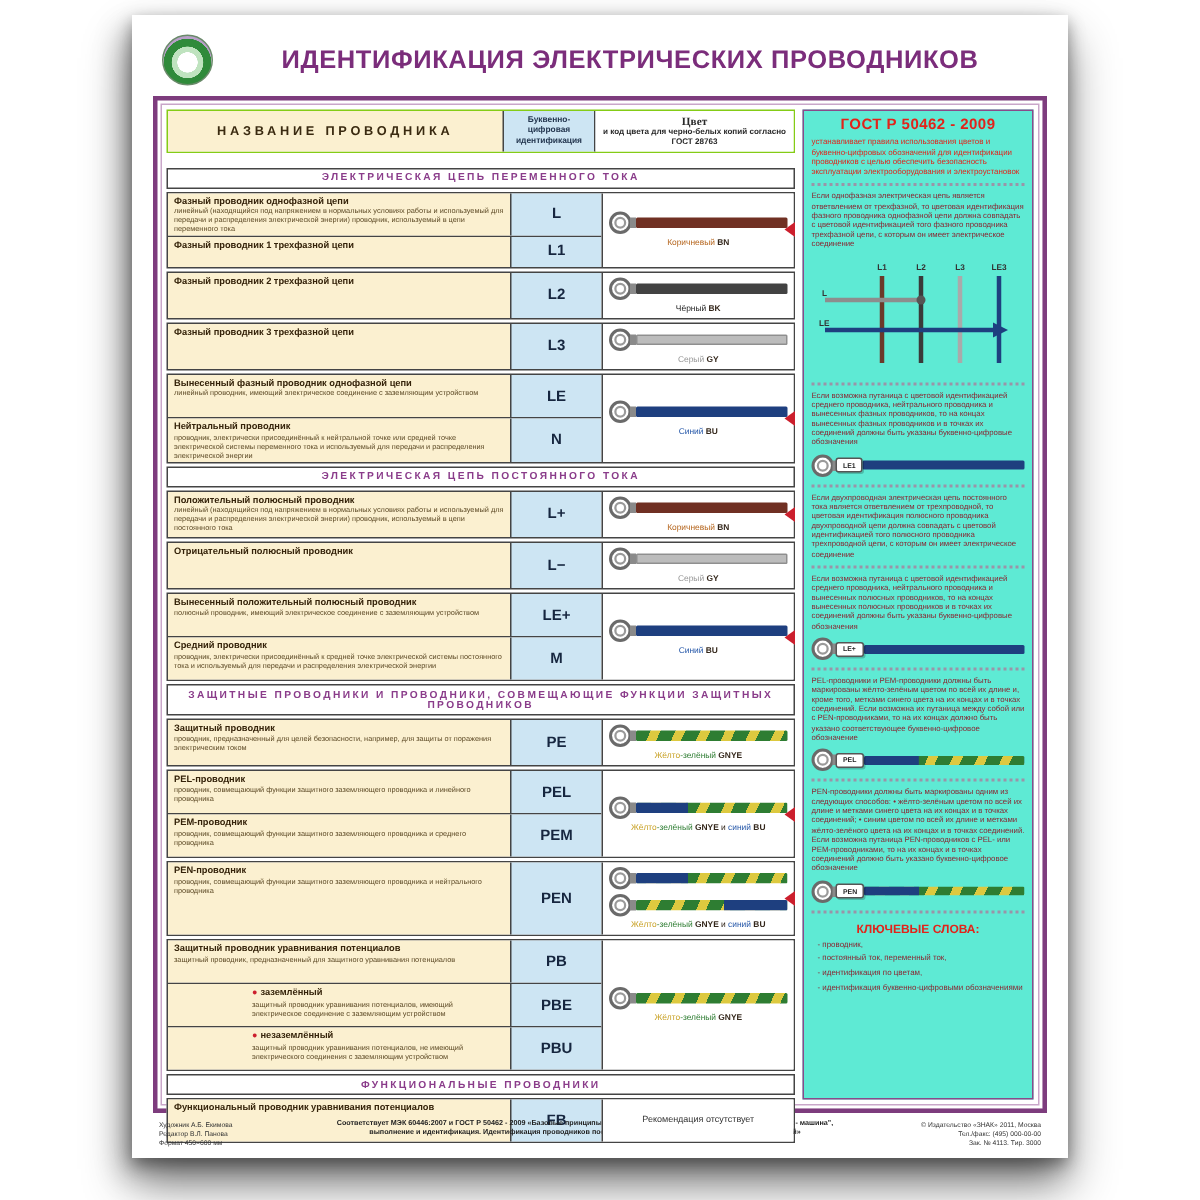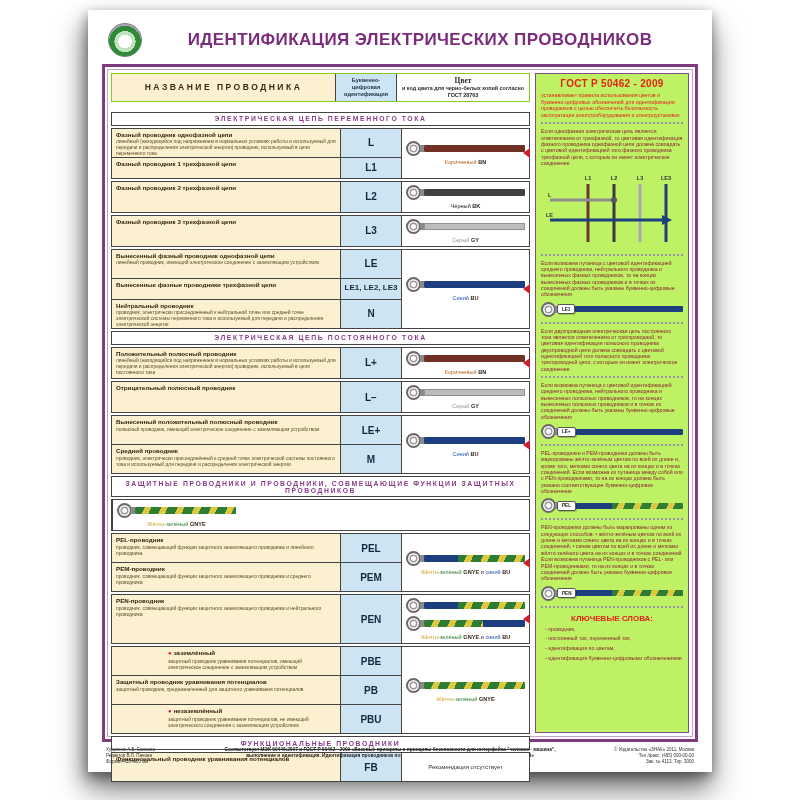--- a/index.html
+++ b/index.html
@@ -55,21 +55,21 @@
   .bar-gnye{background:repeating-linear-gradient(115deg,#2e7d32 0 9px,#ddc93f 9px 15px);}
   .bar-blue-gnye{background:linear-gradient(90deg,#1e3f7f 0 34%,rgba(0,0,0,0) 34%),
     repeating-linear-gradient(115deg,#2e7d32 0 9px,#ddc93f 9px 15px);}
   .bar-gnye-blue{background:linear-gradient(90deg,rgba(0,0,0,0) 0 58%,#1e3f7f 58%),
     repeating-linear-gradient(115deg,#2e7d32 0 9px,#ddc93f 9px 15px);}
   .wlabel{font-size:5.6px;line-height:1.1;text-align:center;}
   .cnote{font-size:6px;color:#333;text-align:center;}
   .arrL{position:absolute;right:-1px;top:50%;transform:translateY(-50%);width:0;height:0;
     border:5px solid transparent;border-right:7px solid #cc1f2d;border-left:none;}
   
-  .panel{width:154px;flex:none;background:#bef264;border:1px solid #8a4a8a;padding:4px 5px;
+  .panel{width:154px;flex:none;background:#5eead4;border:1px solid #8a4a8a;padding:4px 5px;
     box-sizing:border-box;display:flex;flex-direction:column;gap:3px;overflow:hidden;}
   .p-title{color:#e2231a;font-weight:bold;font-size:10px;text-align:center;letter-spacing:.3px;}
   .p-intro{color:#e2231a;font-size:5.3px;line-height:1.25;}
   .p-dots{border-top:2px dotted #9a94a8;margin:1px 0;}
   .p-para{color:#8a2430;font-size:5.2px;line-height:1.22;position:relative;}
   .p-para .arrP{position:absolute;left:-11px;top:4px;width:0;height:0;border:4px solid transparent;
     border-right:6px solid #cc1f2d;border-left:none;}
   .p-wire{display:flex;align-items:center;padding:1px 0;}
   .tag{flex:none;border:1px solid #555;background:#fff;border-radius:2px;font-size:4.6px;font-weight:bold;
     color:#222;padding:1.5px 4px;margin:0 0 0 -2px;z-index:1;box-shadow:1px 1px 0 rgba(0,0,0,.2);}
@@ -168,26 +168,20 @@
             </div>
             <div class="band">
               <div class="band-left">
                 <div class="trow hasdef">
                   <div class="tname">
                     <div class="rt">Вынесенный фазный проводник однофазной цепи</div>
                     <div class="rd">линейный проводник, имеющий электрическое соединение с заземляющим устройством</div>
                   </div>
                   <div class="tcode">LE</div>
                 </div>
-                <div class="trow">
-                  <div class="tname">
-                    <div class="rt">Вынесенные фазные проводники трехфазной цепи</div>
-                  </div>
-                  <div class="tcode small">LE1, LE2, LE3</div>
-                </div>
                 <div class="trow hasdef">
                   <div class="tname">
                     <div class="rt">Нейтральный проводник</div>
                     <div class="rd">проводник, электрически присоединённый к нейтральной точке или средней точке электрической системы переменного тока и используемый для передачи и распределения электрической энергии</div>
                   </div>
                   <div class="tcode">N</div>
                 </div>
               </div>
               <div class="ccell">
                 <div class="wire">
@@ -260,20 +254,29 @@
                   <span class="lug"></span>
                   <span class="neck"></span>
                   <span class="bar bar-blue"></span>
                 </div>
                 <div class="wlabel"><span style="color: rgb(36, 86, 168);">Синий </span><span style="color: rgb(51, 38, 26); font-weight: bold;">BU</span></div>
                 <span class="arrL"></span>
               </div>
             </div>
             <div class="secbar">ЗАЩИТНЫЕ ПРОВОДНИКИ И ПРОВОДНИКИ, СОВМЕЩАЮЩИЕ ФУНКЦИИ ЗАЩИТНЫХ ПРОВОДНИКОВ</div>
             <div class="band">
+              <div class="band-left">
+                <div class="trow hasdef">
+                  <div class="tname">
+                    <div class="rt">Защитный проводник</div>
+                    <div class="rd">проводник, предназначенный для целей безопасности, например, для защиты от поражения электрическим током</div>
+                  </div>
+                  <div class="tcode">PE</div>
+                </div>
+              </div>
               <div class="ccell">
                 <div class="wire">
                   <span class="lug"></span>
                   <span class="neck"></span>
                   <span class="bar bar-gnye"></span>
                 </div>
                 <div class="wlabel"><span style="color: rgb(201, 162, 39);">Жёлто</span><span style="color: rgb(46, 125, 50);">-зелёный </span><span style="color: rgb(51, 38, 26); font-weight: bold;">GNYE</span></div>
               </div>
             </div>
             <div class="band">
@@ -323,33 +326,33 @@
                   <span class="lug"></span>
                   <span class="neck"></span>
                   <span class="bar bar-gnye-blue"></span>
                 </div>
                 <div class="wlabel"><span style="color: rgb(201, 162, 39);">Жёлто</span><span style="color: rgb(46, 125, 50);">-зелёный </span><span style="color: rgb(51, 38, 26); font-weight: bold;">GNYE</span><span style="color: rgb(51, 38, 26);"> и </span><span style="color: rgb(36, 86, 168);">синий </span><span style="color: rgb(51, 38, 26); font-weight: bold;">BU</span></div>
                 <span class="arrL"></span>
               </div>
             </div>
             <div class="band">
               <div class="band-left">
+                <div class="trow hasdef">
+                  <div class="tname">
+                    <div class="rt">Защитный проводник уравнивания потенциалов</div>
+                    <div class="rd">защитный проводник, предназначенный для защитного уравнивания потенциалов</div>
+                  </div>
+                  <div class="tcode">PB</div>
+                </div>
                 <div class="trow hasdef">
                   <div class="tname bullet">
                     <div class="rt"><span class="bdot">●</span>заземлённый</div>
                     <div class="rd">защитный проводник уравнивания потенциалов, имеющий электрическое соединение с заземляющим устройством</div>
                   </div>
                   <div class="tcode">PBE</div>
-                </div>
-                <div class="trow hasdef">
-                  <div class="tname">
-                    <div class="rt">Защитный проводник уравнивания потенциалов</div>
-                    <div class="rd">защитный проводник, предназначенный для защитного уравнивания потенциалов</div>
-                  </div>
-                  <div class="tcode">PB</div>
                 </div>
                 <div class="trow hasdef">
                   <div class="tname bullet">
                     <div class="rt"><span class="bdot">●</span>незаземлённый</div>
                     <div class="rd">защитный проводник уравнивания потенциалов, не имеющий электрического соединения с заземляющим устройством</div>
                   </div>
                   <div class="tcode">PBU</div>
                 </div>
               </div>
               <div class="ccell">

